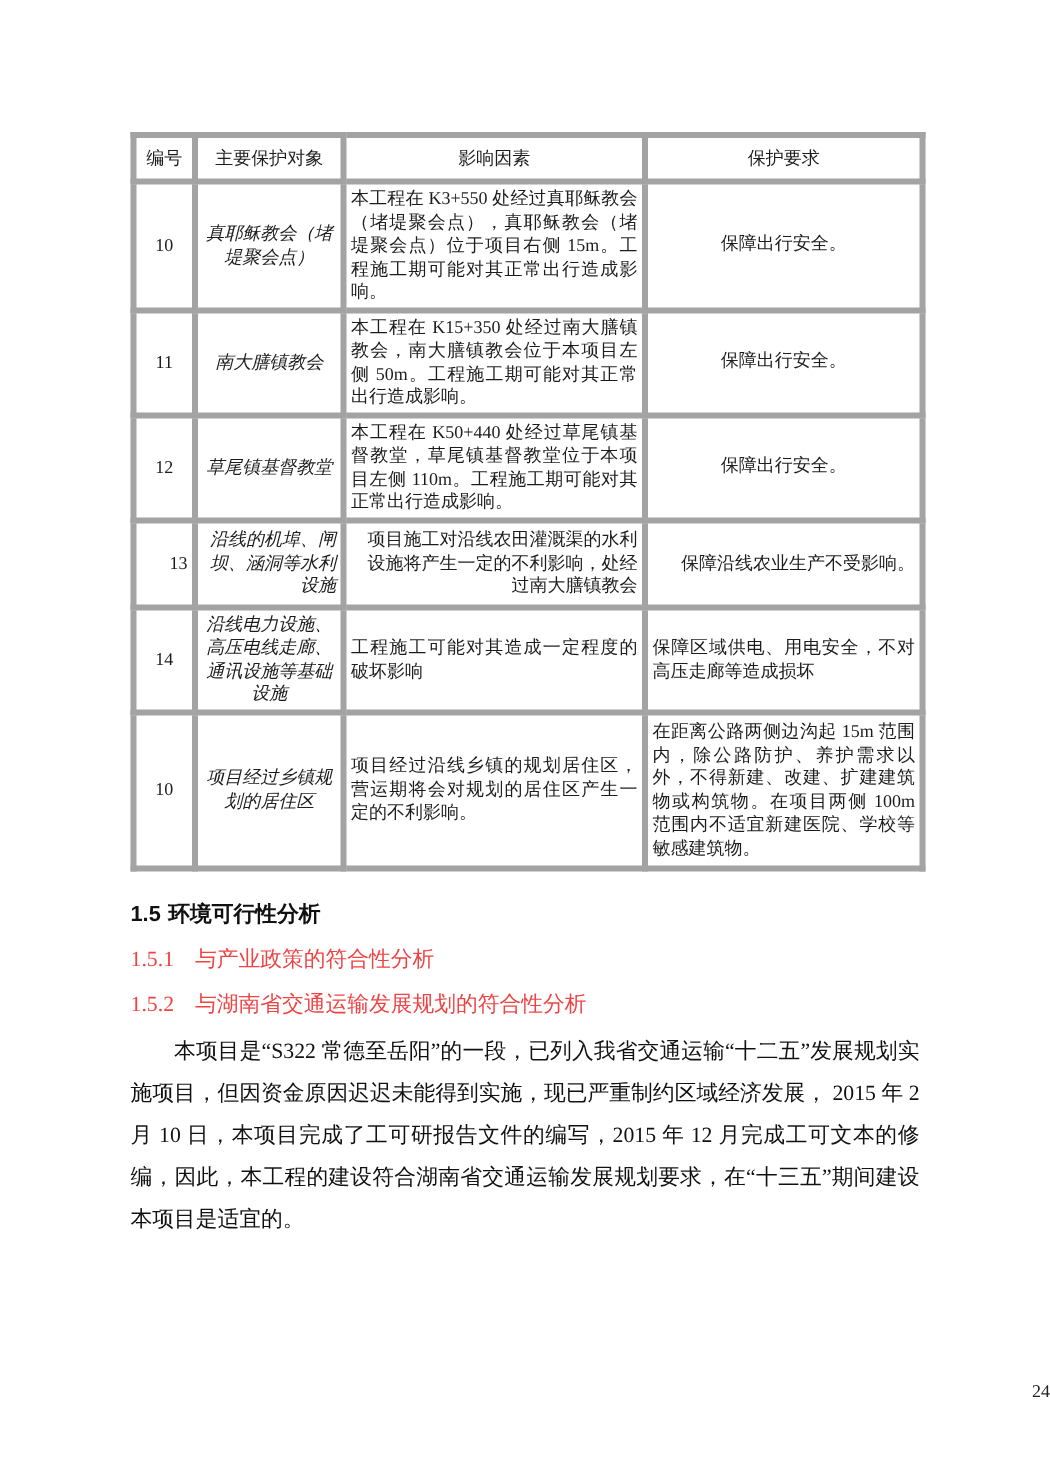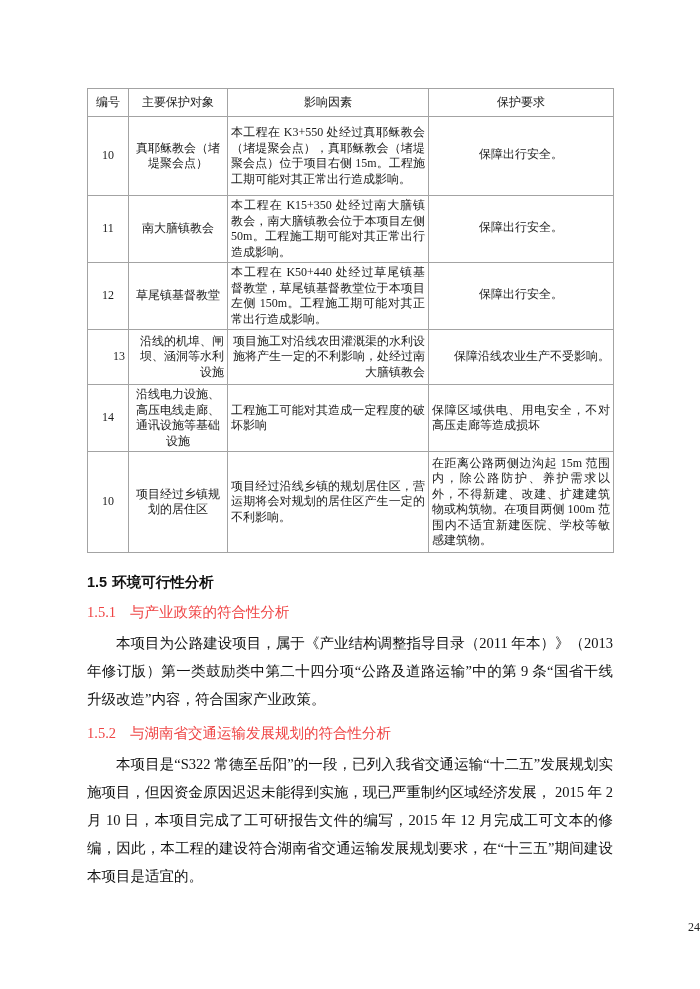--- a/index.html
+++ b/index.html
@@ -24,32 +24,32 @@
   table.protect-table {
     border-collapse: collapse;
     table-layout: fixed;
     width: 526px;
     font-size: 12px;
     line-height: 15.5px;
     color: #1c1c1c;
   }
   table.protect-table th,
   table.protect-table td {
-    border: 1px solid #a3a3a3;
+    border: 4px solid #a3a3a3;
     vertical-align: middle;
     padding: 2px 3px;
     word-break: break-all;
   }
   table.protect-table th {
     font-weight: normal;
     text-align: center;
     height: 23px;
   }
   td.c-num { text-align: center; }
-  td.c-obj { text-align: center; padding: 2px 5px; }
+  td.c-obj { text-align: center; padding: 2px 5px; font-style: italic; }
   td.c-impact { text-align: justify; padding: 3px 5px; }
   td.c-req-center { text-align: center; padding: 3px 6px; font-family: Liberation Mono, monospace; }
   td.c-req-left { text-align: justify; padding: 3px 6px; }
   tr.r-10 td { height: 74px; }
   tr.r-11 td { height: 60px; }
   tr.r-12 td { height: 60px; }
   tr.r-13 td { height: 50px; text-align: right; }
   tr.r-14 td { height: 60px; }
   tr.r-15 td { height: 96px; margin-top: 28px; }
 
@@ -117,21 +117,21 @@
       </tr>
       <tr class="r-11">
         <td class="c-num">11</td>
         <td class="c-obj">南大膳镇教会</td>
         <td class="c-impact">本工程在 K15+350 处经过南大膳镇教会，南大膳镇教会位于本项目左侧 50m。工程施工期可能对其正常出行造成影响。</td>
         <td class="c-req-center">保障出行安全。</td>
       </tr>
       <tr class="r-12">
         <td class="c-num">12</td>
         <td class="c-obj">草尾镇基督教堂</td>
-        <td class="c-impact">本工程在 K50+440 处经过草尾镇基督教堂，草尾镇基督教堂位于本项目左侧 150m。工程施工期可能对其正常出行造成影响。</td>
+        <td class="c-impact">本工程在 K50+440 处经过草尾镇基督教堂，草尾镇基督教堂位于本项目左侧 110m。工程施工期可能对其正常出行造成影响。</td>
         <td class="c-req-center">保障出行安全。</td>
       </tr>
       <tr class="r-13">
         <td class="c-num">13</td>
         <td class="c-obj">沿线的机埠、闸坝、涵洞等水利设施</td>
         <td class="c-impact">项目施工对沿线农田灌溉渠的水利设施将产生一定的不利影响，处经过南大膳镇教会</td>
         <td class="c-req-left">保障沿线农业生产不受影响。</td>
       </tr>
       <tr class="r-14">
         <td class="c-num">14</td>
@@ -149,21 +149,20 @@
   </table>
 
   <div class="sec-main-heading">
     <span class="num">1.5</span><span>环境可行性分析</span>
   </div>
 
   <div class="sec-sub-heading">
     <span class="num">1.5.1</span><span>与产业政策的符合性分析</span>
   </div>
 
-  <p class="para">本项目为公路建设项目，属于《产业结构调整指导目录（2011 年本）》（2013 年修订版）第一类鼓励类中第二十四分项“公路及道路运输”中的第 9 条“国省干线升级改造”内容，符合国家产业政策。</p>
 
   <div class="sec-sub-heading">
     <span class="num">1.5.2</span><span>与湖南省交通运输发展规划的符合性分析</span>
   </div>
 
   <p class="para">本项目是“S322 常德至岳阳”的一段，已列入我省交通运输“十二五”发展规划实施项目，但因资金原因迟迟未能得到实施，现已严重制约区域经济发展， 2015 年 2 月 10 日，本项目完成了工可研报告文件的编写，2015 年 12 月完成工可文本的修编，因此，本工程的建设符合湖南省交通运输发展规划要求，在“十三五”期间建设本项目是适宜的。</p>
 
 </div>
 
 <div class="page-footer">24</div>

